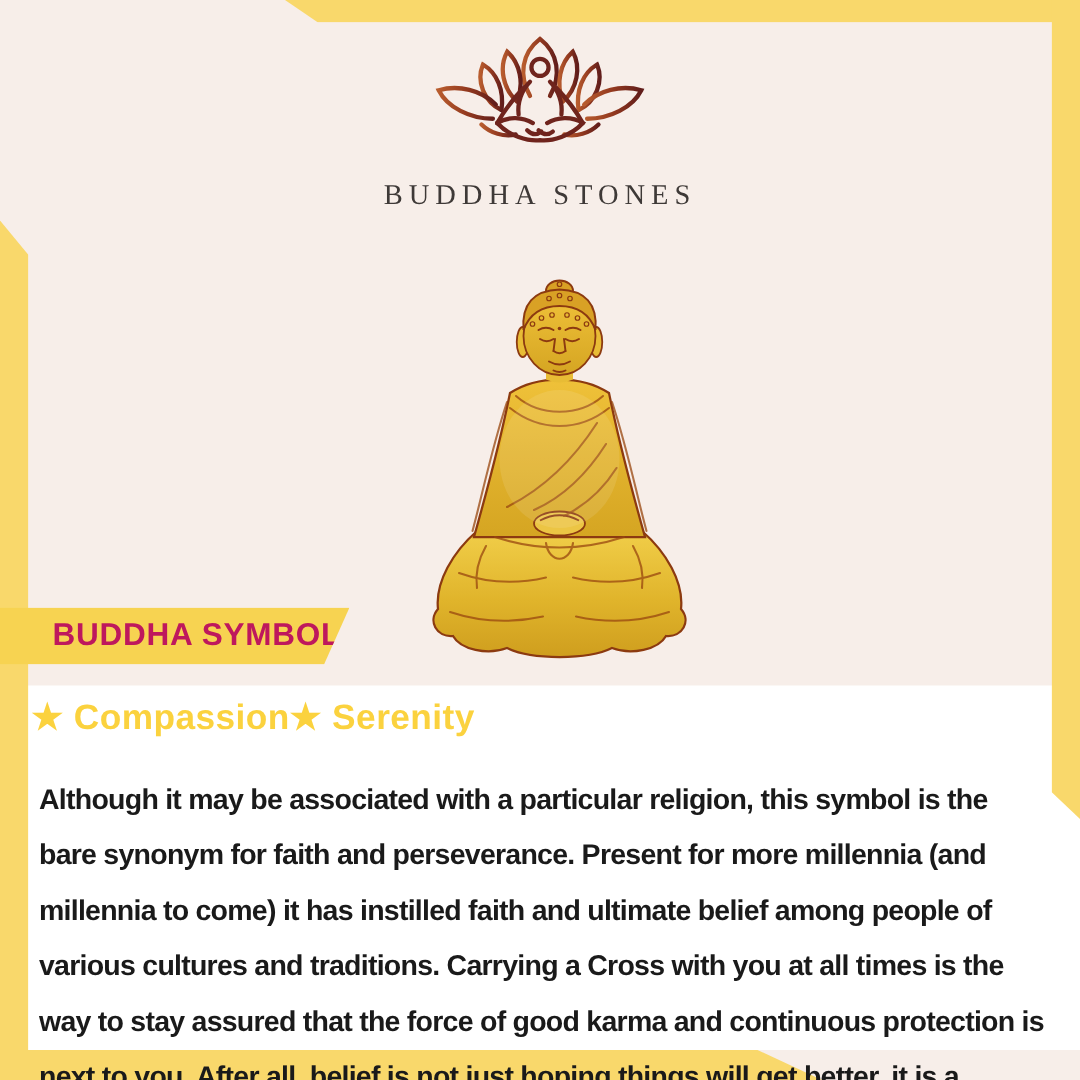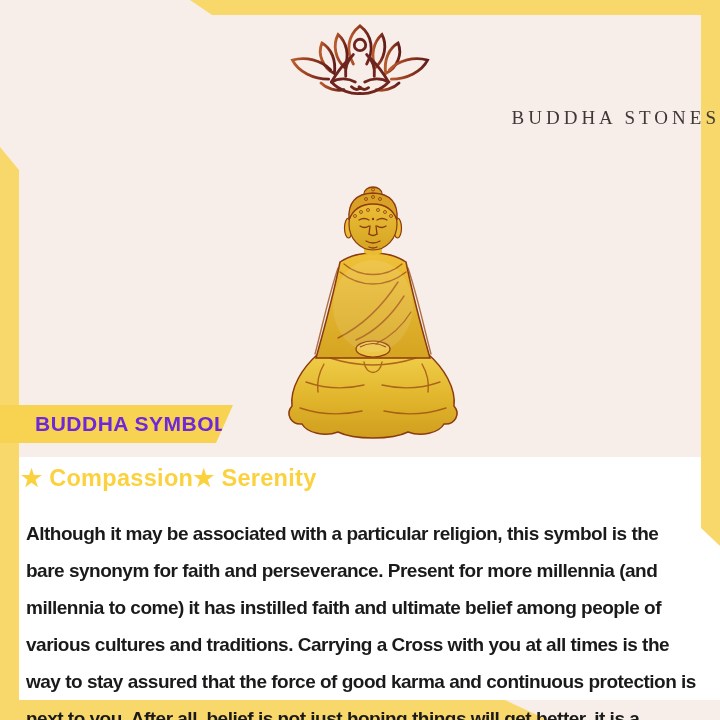--- a/index.html
+++ b/index.html
@@ -16,41 +16,41 @@
   .ribbon-left{left:0;top:147px;width:19px;height:573px;
     clip-path:polygon(0 0,100% 23px,100% 100%,0 100%);}
   .ribbon-bottom{left:0;bottom:0;width:548px;height:20px;
     clip-path:polygon(0 0,505px 0,548px 100%,0 100%);}
   
   .white-section{position:absolute;left:0;top:457px;width:720px;height:243px;background:#FFFFFF;}
   
   .logo-block{position:absolute;left:0;top:24px;width:720px;text-align:center;}
   .logo-block svg{display:block;margin:0 auto;}
   .brand-name{
-    margin-top:5px;font-family:"Liberation Serif",serif;font-size:19px;
-    letter-spacing:4px;color:#3E3937;font-weight:400;text-align:right;
+    margin-top:18px;font-family:"Liberation Serif",serif;font-size:19px;
+    letter-spacing:4px;color:#3E3937;font-weight:400;
   }
   
   .banner{
     position:absolute;left:148px;top:128px;width:427px;height:45px;
     background:#FCF9F2;display:flex;align-items:center;justify-content:center;
   }
   .banner-title{
     font-size:30px;font-weight:700;color:#F7D149;letter-spacing:.5px;
   }
   
   .buddha{position:absolute;left:278px;top:186px;}
   
   .badge{
     position:absolute;left:0;top:405px;width:233px;height:38px;background:#F7D351;
     clip-path:polygon(0 0,100% 0,calc(100% - 17px) 100%,0 100%);
     display:flex;align-items:center;
   }
   .badge span{
-    padding-left:35px;color:#6d28d9;font-weight:700;font-size:21px;letter-spacing:.5px;
+    padding-left:35px;color:#be185d;font-weight:700;font-size:21px;letter-spacing:.5px;
   }
   
   .traits-heading{
     position:absolute;left:0;top:464px;width:616px;text-align:left;
     font-size:23.5px;font-weight:700;color:#FBD23E;letter-spacing:.3px;padding-left:21px;
   }
   .description{
     position:absolute;left:26px;top:515px;width:670px;margin:0;
     font-size:19px;line-height:37px;font-weight:700;letter-spacing:-0.5px;
     color:#1A1A1A;text-align:left;

